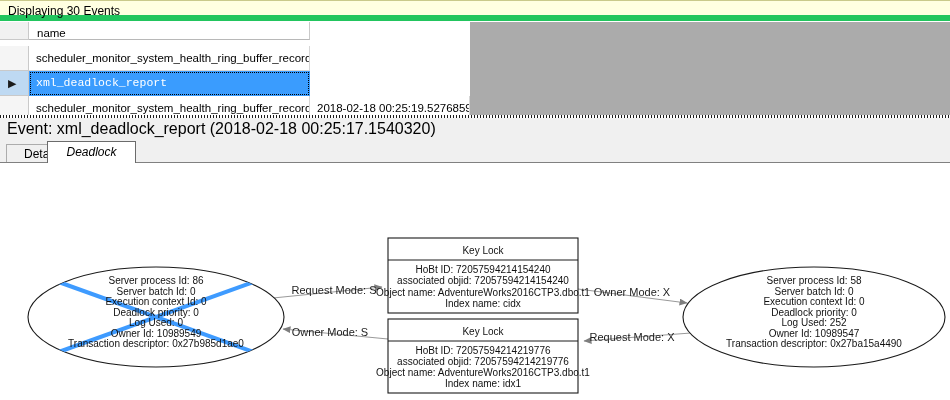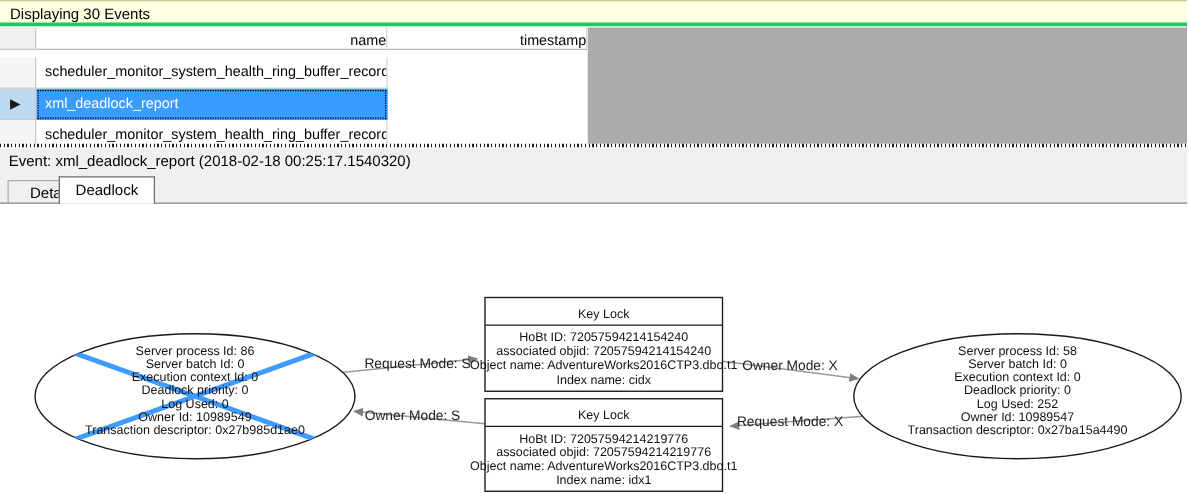--- a/index.html
+++ b/index.html
@@ -3,61 +3,61 @@
 <meta charset="utf-8">
 <style>
   html,body{margin:0;padding:0;}
   body{font-family:"Liberation Sans",sans-serif;background:#fff;}
   #screen{position:relative;width:950px;height:400px;overflow:hidden;background:#fff;
           font-family:"Liberation Sans",sans-serif;-webkit-font-smoothing:antialiased;}
 
   
   .events-bar{position:absolute;left:0;top:0;width:950px;height:21px;
     background:var(--events-bar-bg,#FFFFE1);
-    border-top:1px solid #c9c98b;border-bottom:3px solid #22c55e;
+    border-top:1px solid #c9c98b;border-bottom:6px solid #22c55e;
     font-size:12px;color:#000;line-height:20px;padding-left:8px;box-sizing:border-box;}
 
   
   .grid{position:absolute;left:0;top:22px;width:470px;height:93px;background:#fff;overflow:hidden;}
   .grid-filler{position:absolute;left:470px;top:22px;width:480px;height:93px;background:var(--filler-bg,#ABABAB);}
   .hdr-row,.g-row{position:absolute;left:0;width:470px;display:flex;}
-  .hdr-row{top:0;height:18px;text-align:right;}
+  .hdr-row{top:0;height:18px;}
   .g-row{height:25px;}
   .g-row.r0{top:24px;} .g-row.r1{top:49px;} .g-row.r2{top:74px;}
   .sel-col{width:29px;box-sizing:border-box;border-right:1px solid #c9c9c9;border-bottom:1px solid #c9c9c9;
            background:#f5f5f5;flex:none;position:relative;}
   .hdr-cell{box-sizing:border-box;border-right:1px solid #c9c9c9;border-bottom:1px solid #b8b8b8;
             background:#fff;font-size:11.5px;color:#000;line-height:23px;padding-left:8px;
             white-space:nowrap;overflow:hidden;}
   .c-name{width:281px;flex:none;} .c-ts{width:160px;flex:none;}
   .cell{box-sizing:border-box;border-right:1px solid #d6d6d6;border-bottom:1px solid #d6d6d6;
         background:#fff;font-size:11.5px;color:#000;line-height:24px;padding-left:7px;
         white-space:nowrap;overflow:hidden;}
   .row-cells{display:flex;flex:none;}
   .g-row.selected .cell{background:var(--selection-bg,#3A9CFE);color:var(--selection-fg,#fff);
         border-right-color:var(--selection-bg,#3A9CFE);border-bottom-color:var(--selection-bg,#3A9CFE);}
-  .g-row.selected .row-cells{outline:1px dotted #000;outline-offset:-2px;}
+  .g-row.selected .row-cells{outline:1px dotted #000;outline-offset:-2px;font-family:Liberation Mono, monospace;}
   .g-row.selected .sel-col{background:#bed9f2;}
   .cur-arrow{position:absolute;left:8px;top:4px;font-size:11px;color:#1a1a1a;line-height:16px;}
 
   
   .splitter{position:absolute;left:0;top:115px;width:950px;height:3px;
     background:repeating-linear-gradient(90deg,#1a1a1a 0 1px,#fff 1px 3px);}
 
   
   .event-strip{position:absolute;left:0;top:118px;width:950px;height:22px;background:#f0f0f0;
-    font-size:12px;color:#000;line-height:22px;padding-left:7px;box-sizing:border-box;}
+    font-size:16px;color:#000;line-height:22px;padding-left:7px;box-sizing:border-box;}
 
   
   .tab-strip{position:absolute;left:0;top:140px;width:950px;height:23px;background:#f0f0f0;}
   .tab{position:absolute;box-sizing:border-box;font-size:12px;color:#000;text-align:center;cursor:default;}
   .tab.inactive{left:6px;top:4px;width:42px;height:19px;background:#f0f0f0;
     border:1px solid #acacac;border-bottom:none;line-height:18px;padding-left:17px;}
-  .tab.active{left:47px;top:1px;width:77px;height:22px;background:#fff;
-    border:1px solid #6b6b6b;border-bottom:none;line-height:21px;z-index:3;}
+  .tab.active{left:47px;top:1px;width:89px;height:22px;background:#fff;
+    border:1px solid #6b6b6b;border-bottom:none;line-height:21px;z-index:3;font-style:italic;}
 
   
   .pane{position:absolute;left:0;top:162px;width:950px;height:238px;background:#fff;
     border-top:1px solid #808080;box-sizing:border-box;z-index:1;}
   svg text{font-family:"Liberation Sans",sans-serif;fill:#111;}
   .node-txt{font-size:10px;}
   .edge-lbl{font-size:11px;fill:#1c1c1c;}
   .node-shape{fill:#fff;stroke:#1a1a1a;stroke-width:1.1;}
   .edge-line{stroke:var(--edge,#9A9A9A);stroke-width:1.2;fill:none;}
   .cross-line{stroke:var(--victim-cross,#3E9BFF);stroke-width:4;}
@@ -70,21 +70,20 @@
   <div class="events-bar">
     <span>Displaying 30 Events</span>
   </div>
 
   <div class="grid-filler"></div>
 
   <div class="grid">
     <div class="hdr-row">
       <div class="sel-col" style="background:#f1f1f1;"></div>
       <div class="hdr-cell c-name">name</div>
-      <div class="hdr-cell c-ts">timestamp</div>
     </div>
 
     <div class="g-row r0">
       <div class="sel-col"></div>
       <div class="row-cells">
         <div class="cell c-name">scheduler_monitor_system_health_ring_buffer_recorded</div>
       </div>
     </div>
 
     <div class="g-row r1 selected">
@@ -93,20 +92,21 @@
       </div>
       <div class="row-cells">
         <div class="cell c-name">xml_deadlock_report</div>
       </div>
     </div>
 
     <div class="g-row r2">
       <div class="sel-col"></div>
       <div class="row-cells">
         <div class="cell c-name">scheduler_monitor_system_health_ring_buffer_recorded</div>
+        <div class="cell c-ts">2018-02-18 00:25:19.5276859</div>
       </div>
     </div>
   </div>
 
   <div class="splitter"></div>
 
   <div class="event-strip">
     <span>Event: xml_deadlock_report (2018-02-18 00:25:17.1540320)</span>
   </div>
 

